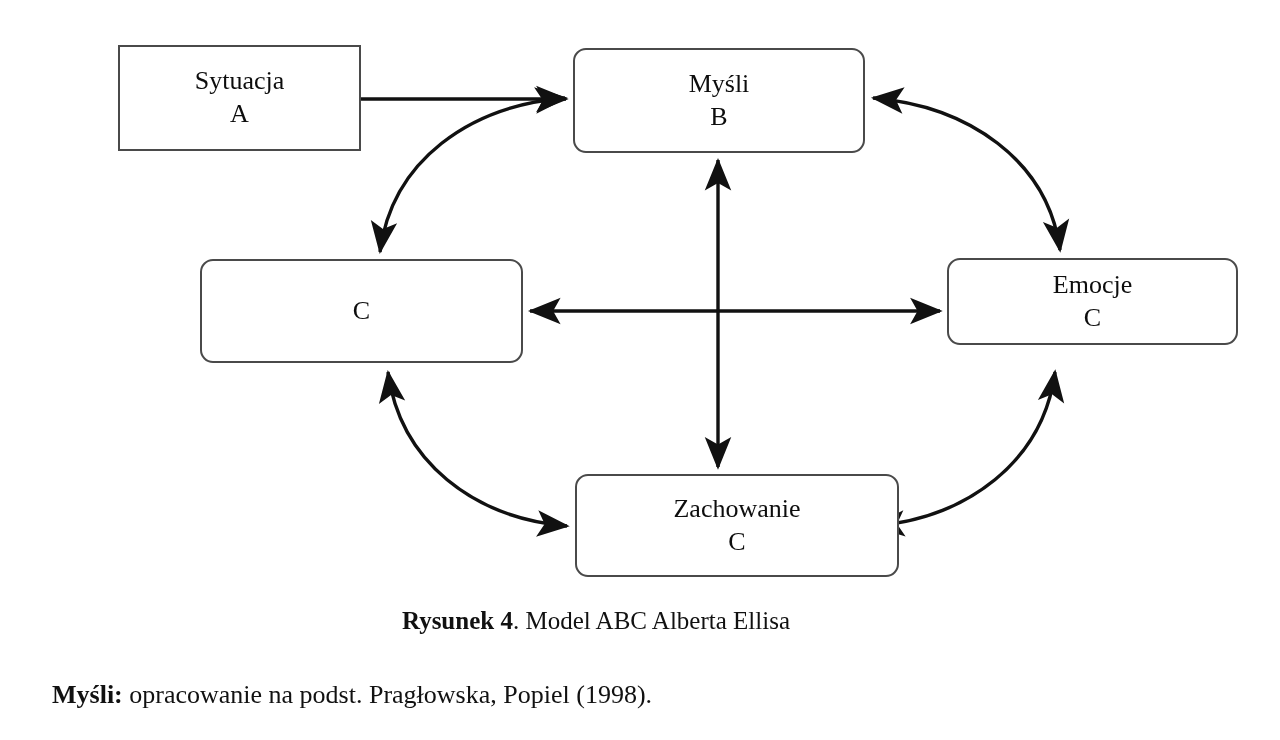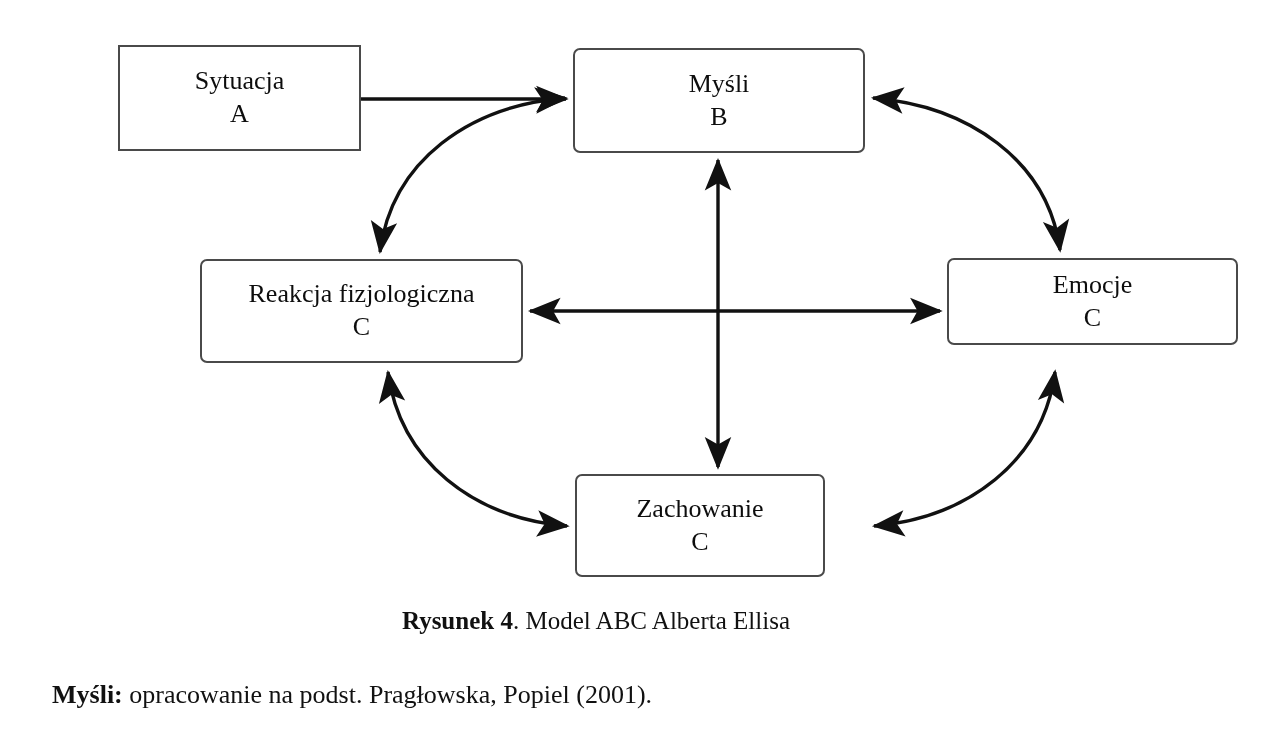--- a/index.html
+++ b/index.html
@@ -40,31 +40,31 @@
     display: flex;
     flex-direction: column;
     align-items: center;
     justify-content: center;
     line-height: 1.26;
     font-size: 26px;
     color: #0d0d0d;
     text-align: center;
     z-index: 3;
   }
-  .node.rounded { border-radius: 7px; }
+  .node.rounded { border-radius: 13px; }
   .node.square  { border-radius: 0; text-align: right; }
 
   .node .line1 { display: block; white-space: nowrap; }
   .node .line2 { display: block; white-space: nowrap; }
 
   #node-sytuacja   { left: 118px; top: 45px;  width: 243px; height: 106px; }
   #node-mysli      { left: 573px; top: 48px;  width: 292px; height: 105px; }
   #node-reakcja    { left: 200px; top: 259px; width: 323px; height: 104px; }
   #node-emocje     { left: 947px; top: 258px; width: 291px; height: 87px; }
-  #node-zachowanie { left: 575px; top: 474px; width: 250px; height: 103px; }
+  #node-zachowanie { left: 575px; top: 474px; width: 324px; height: 103px; }
 
   #caption {
     position: absolute;
     left: 0;
     top: 607px;
     width: 1192px;
     text-align: center;
     font-size: 25px;
     color: #111111;
     white-space: nowrap;
@@ -131,31 +131,30 @@
     <span class="line1">Sytuacja</span>
     <span class="line2">A</span>
   </div>
 
   <div class="node rounded" id="node-mysli">
     <span class="line1">Myśli</span>
     <span class="line2">B</span>
   </div>
 
   <div class="node rounded" id="node-reakcja">
-    <span class="line1">Reakcja fizjologiczna</span>
     <span class="line2">C</span>
   </div>
 
   <div class="node rounded" id="node-emocje">
     <span class="line1">Emocje</span>
     <span class="line2">C</span>
   </div>
 
   <div class="node rounded" id="node-zachowanie">
     <span class="line1">Zachowanie</span>
     <span class="line2">C</span>
   </div>
 
 </div>
 
 <div id="caption"><span class="strong">Rysunek 4</span><span>. Model ABC Alberta Ellisa</span></div>
 
-<div id="source"><span class="strong">Myśli:</span><span> opracowanie na podst. Pragłowska, Popiel (2001).</span></div>
+<div id="source"><span class="strong">Myśli:</span><span> opracowanie na podst. Pragłowska, Popiel (1998).</span></div>
 
 </body></html>

